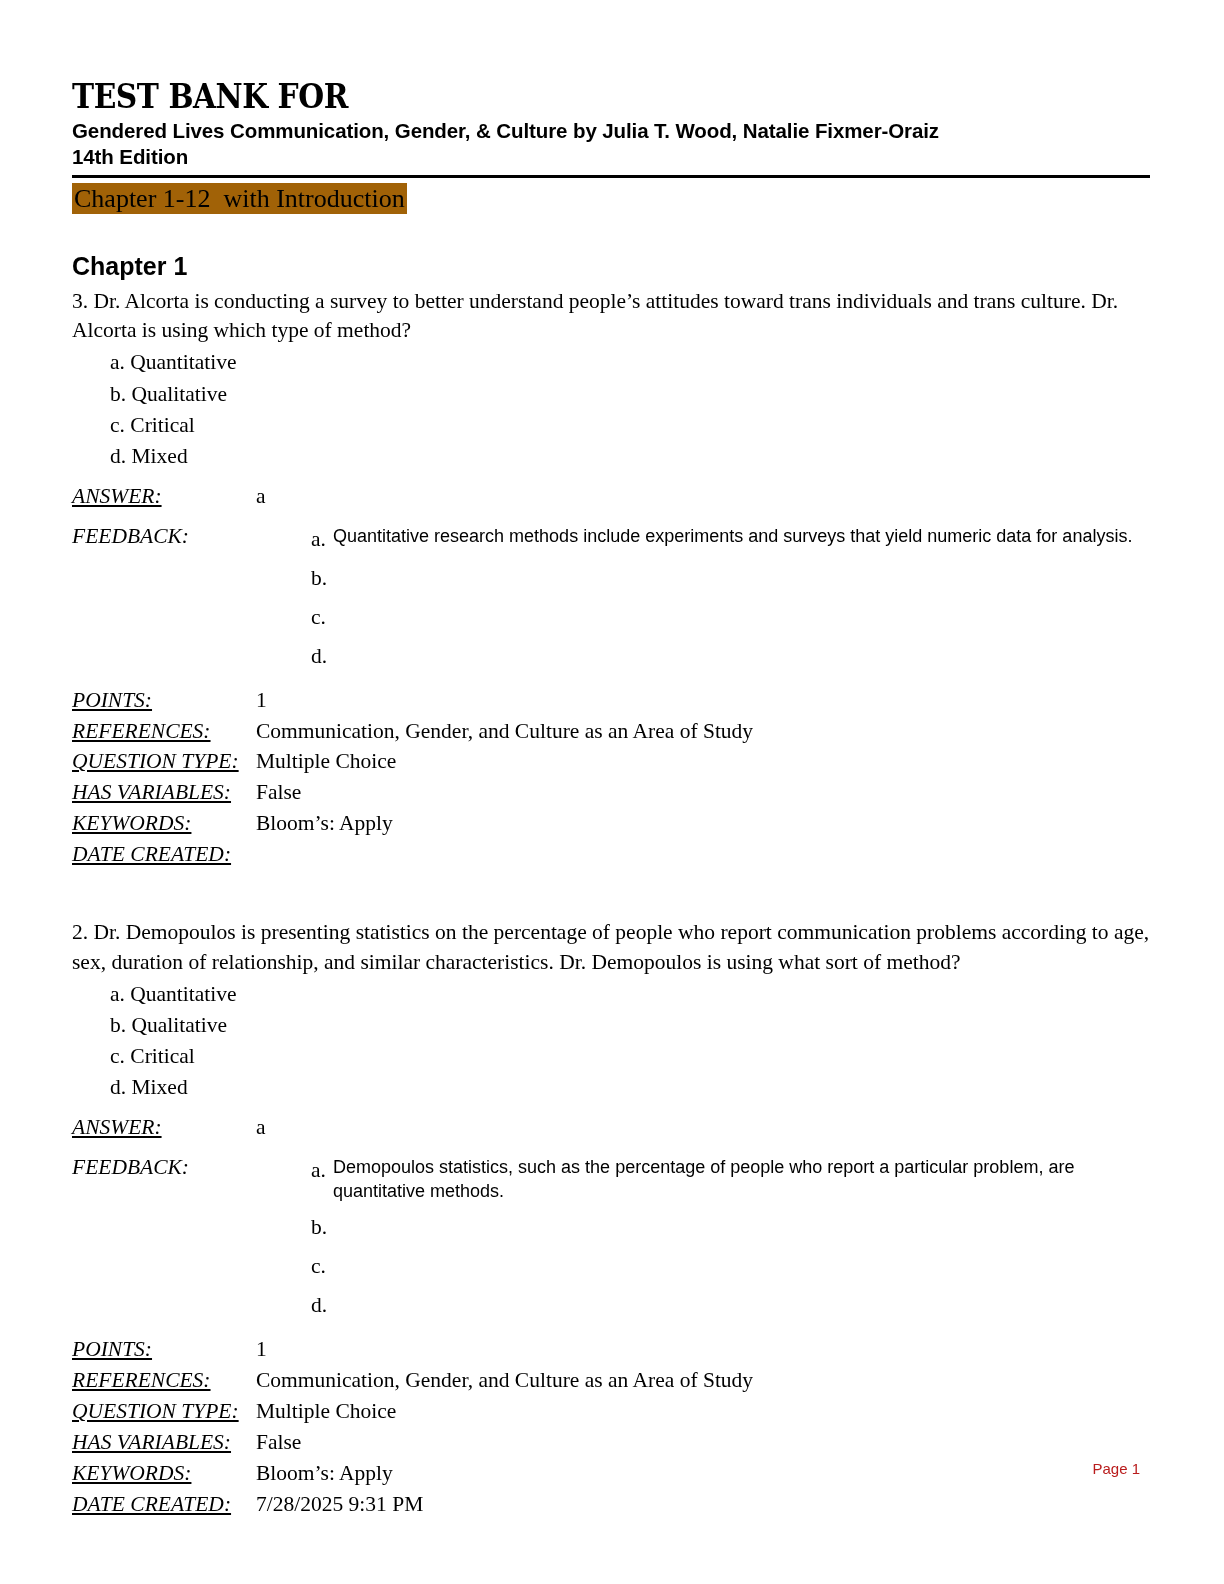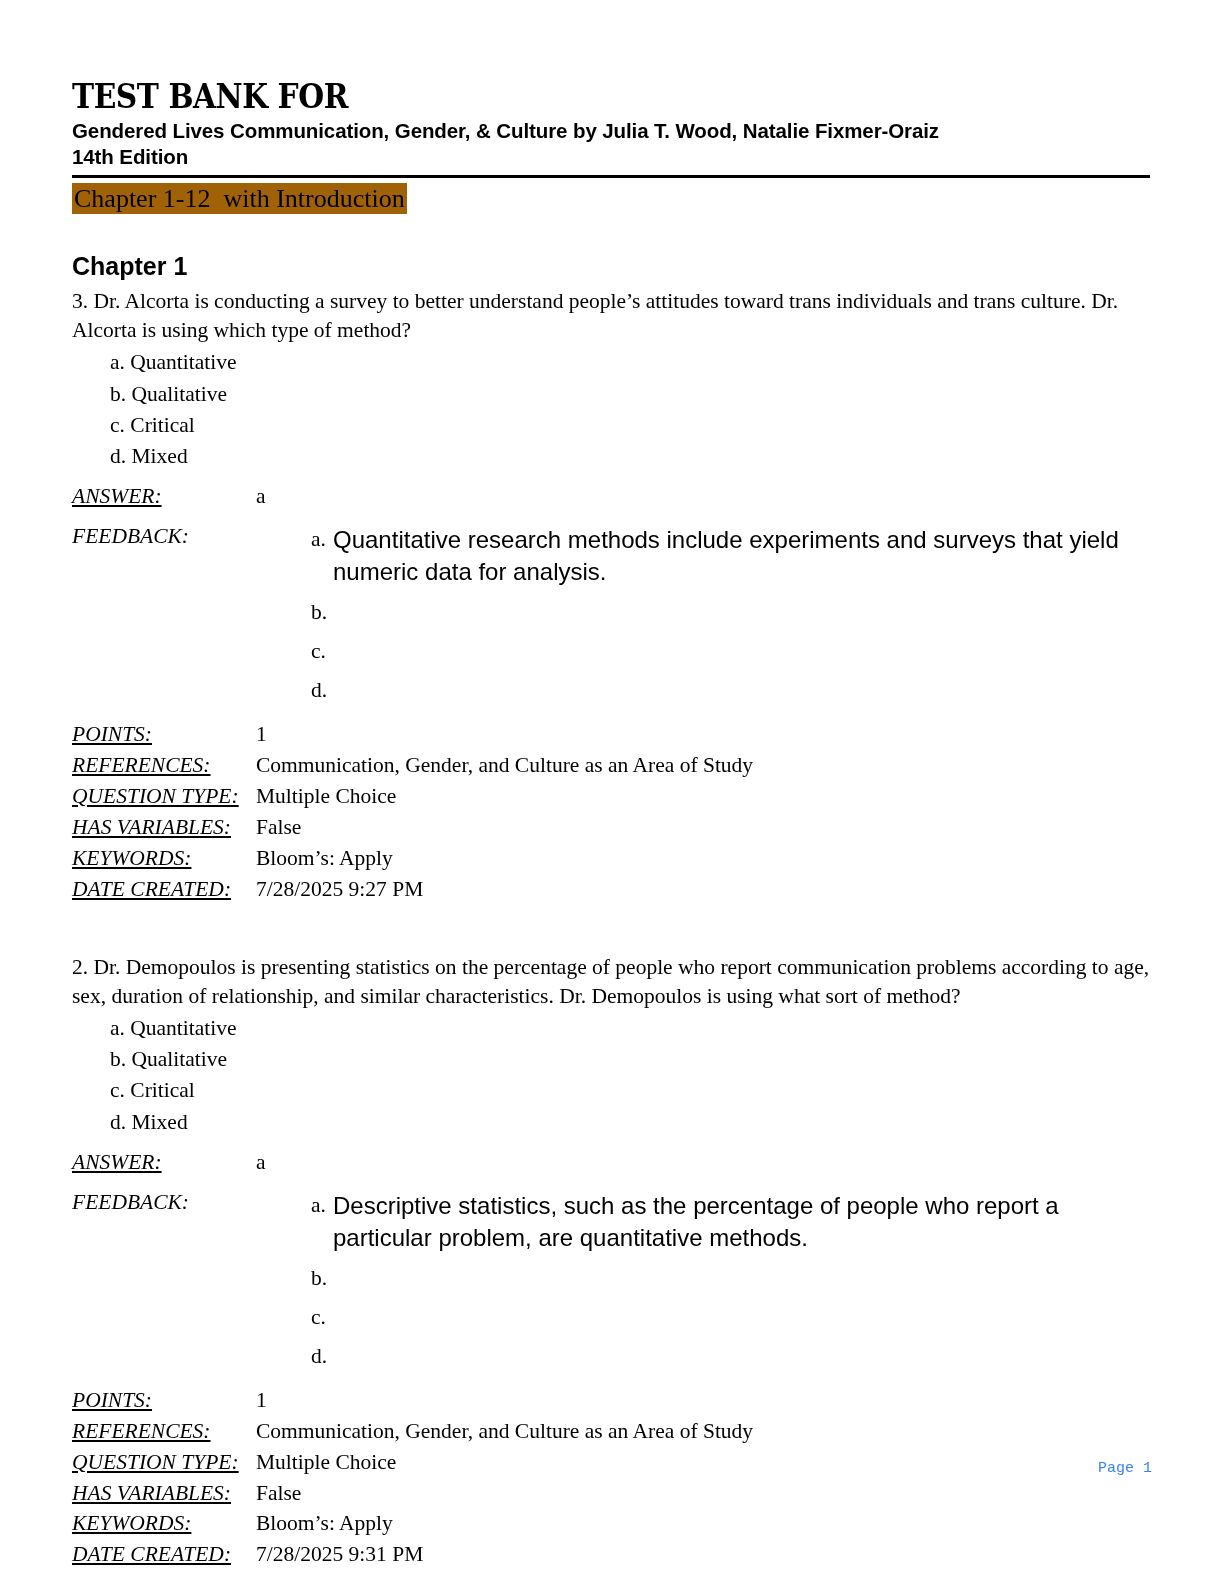--- a/index.html
+++ b/index.html
@@ -144,42 +144,42 @@
   }
   .fb-marker {
     font-family: "Liberation Serif", "DejaVu Serif", serif;
     font-size: 21.5px;
     line-height: 1.3;
     flex: 0 0 22px;
     padding-top: 2px;
   }
   .fb-text {
     font-family: "Liberation Sans", "DejaVu Sans", sans-serif;
-    font-size: 24px;
+    font-size: 18px;
     line-height: 1.34;
     flex: 1 1 auto;
     min-height: 20px;
   }
 
   
   .meta-table {
     margin-top: 14px;
   }
   .meta-table .meta-row {
     line-height: 1.44;
   }
 
   
   .page-footer {
     position: absolute;
-    right: 72px;
+    right: 84px;
     top: 1460px;
-    font-family: Liberation Mono, monospace;
+    font-family: Liberation Sans, sans-serif;
     font-size: 15px;
-    color: #3b82f6;
+    color: #b91c1c;
   }
 </style>
 </head>
 <body>
 
 <div class="page">
   <div class="content">
 
     <div class="masthead">
       <div class="doc-title">TEST BANK FOR</div>
@@ -245,21 +245,20 @@
         <div class="meta-row">
           <span class="meta-label">HAS VARIABLES:</span>
           <span class="meta-value">False</span>
         </div>
         <div class="meta-row">
           <span class="meta-label">KEYWORDS:</span>
           <span class="meta-value">Bloom’s: Apply</span>
         </div>
         <div class="meta-row">
           <span class="meta-label">DATE CREATED:</span>
-          <span class="meta-value">7/28/2025 9:27 PM</span>
         </div>
       </div>
     </div>
 
     <div class="question-gap"></div>
 
     <div class="question-block">
       <p class="q-stem">2. Dr. Demopoulos is presenting statistics on the percentage of people who report communication problems according to age, sex, duration of relationship, and similar characteristics. Dr. Demopoulos is using what sort of method?</p>
       <ul class="q-options">
         <li>a. Quantitative</li>
@@ -271,21 +270,21 @@
       <div class="meta-row answer-row">
         <span class="meta-label">ANSWER:</span>
         <span class="meta-value">a</span>
       </div>
 
       <div class="meta-row feedback-row">
         <span class="feedback-label">FEEDBACK:</span>
         <ul class="feedback-list">
           <li>
             <span class="fb-marker">a.</span>
-            <span class="fb-text">Descriptive statistics, such as the percentage of people who report a particular problem, are quantitative methods.</span>
+            <span class="fb-text">Demopoulos statistics, such as the percentage of people who report a particular problem, are quantitative methods.</span>
           </li>
           <li>
             <span class="fb-marker">b.</span>
             <span class="fb-text"></span>
           </li>
           <li>
             <span class="fb-marker">c.</span>
             <span class="fb-text"></span>
           </li>
           <li>

